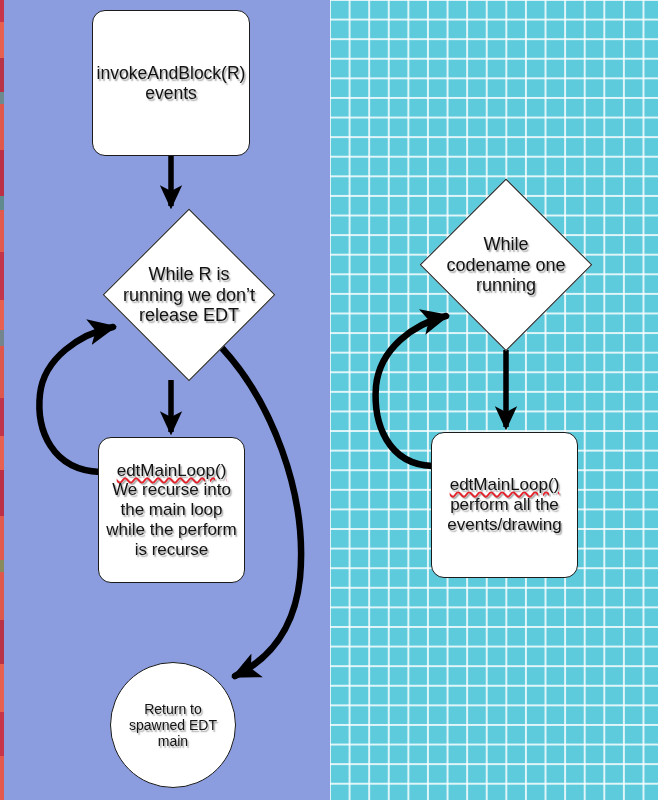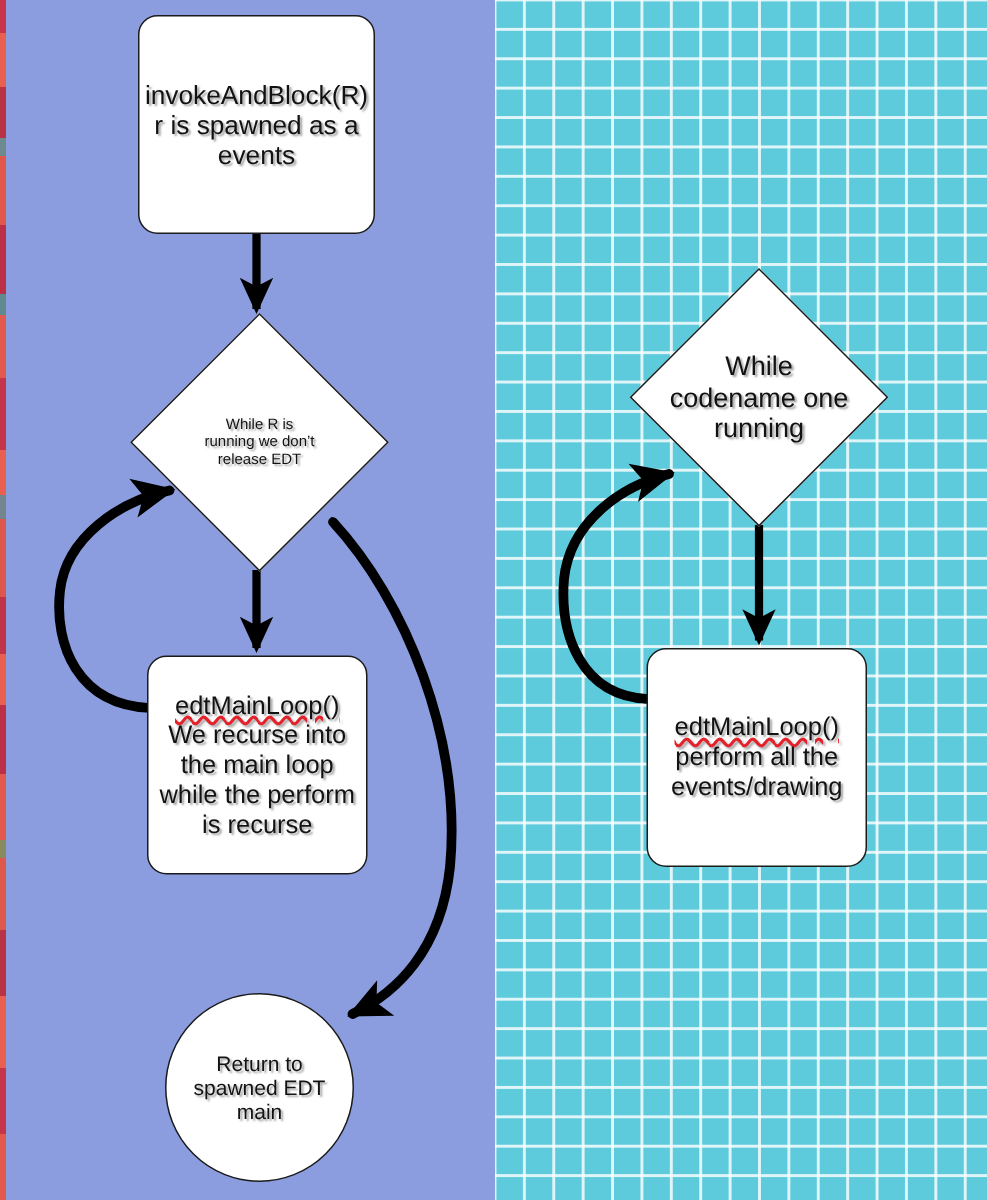--- a/index.html
+++ b/index.html
@@ -162,26 +162,25 @@
     </g>
 
     <g>
       <path d="M 432 466 C 388 464 373 424 376 386 C 380 348 414 324 446 316" stroke="#000000" stroke-width="6.5" fill="none" stroke-linecap="round" marker-end="url(#arrowhead)"></path>
     </g>
   </svg>
 
   <div class="node node-rect" style="left:92px; top:10px; width:158px; height:146px; font-size:17.5px;">
     <div>
       <span class="txt-line">invokeAndBlock(R)</span>
-      <span class="txt-line">r is spawned as a</span>
       <span class="txt-line">events</span>
     </div>
   </div>
 
-  <div class="node node-diamond" style="left:88px; top:210px; width:170px; height:170px; font-size:10px;">
+  <div class="node node-diamond" style="left:104px; top:210px; width:170px; height:170px; font-size:18px;">
     <div class="diamond-shape"></div>
     <div class="diamond-text">
       <span class="txt-line">While R is</span>
       <span class="txt-line">running we don’t</span>
       <span class="txt-line">release EDT</span>
     </div>
   </div>
 
   <div class="node node-rect" style="left:98px; top:437px; width:147px; height:146px; font-size:17px;">
     <div>

